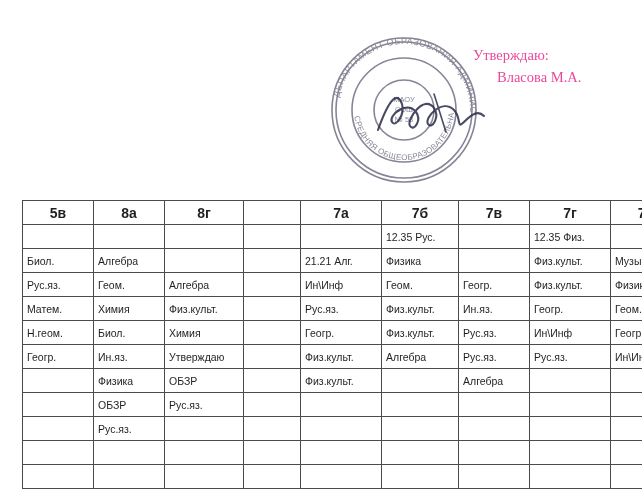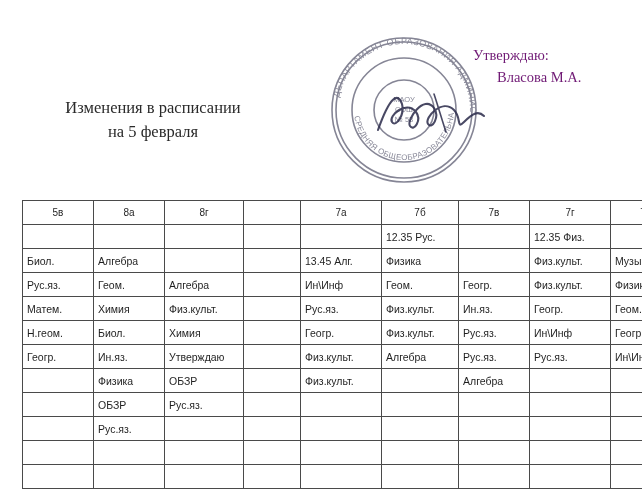--- a/index.html
+++ b/index.html
@@ -39,21 +39,21 @@
     color: #2a2a2a;
   }
   .title-line { display: block; white-space: nowrap; }
 
   .approve-block {
     position: absolute;
     left: 385px;
     top: 44px;
     font-size: 14.5px;
     line-height: 1.55;
-    color: #701a75;
+    color: #ec4899;
   }
   .approve-line1 { margin-left: 88px; }
   .approve-line2 { white-space: nowrap; }
   .approve-line3 { margin-left: 112px; white-space: nowrap; }
 
   
   .stamp {
     position: absolute;
     left: 322px;
     top: 28px;
@@ -90,22 +90,22 @@
   table.sched td {
     border: 1px solid #4a4a4a;
     height: 23px;
     padding: 0 4px;
     vertical-align: middle;
     white-space: nowrap;
     overflow: hidden;
   }
   table.sched td.head {
     text-align: center;
-    font-weight: normal;
-    font-size: 10px;
+    font-weight: bold;
+    font-size: 14px;
   }
   table.sched td.gap {
     border-left: 1px solid #4a4a4a;
     border-right: 1px solid #4a4a4a;
   }
   table.sched tr.head-row td.gap { border: 1px solid #4a4a4a; }
   .c0 { width: 62px; }
   .c1 { width: 62px; }
   .c2 { width: 70px; margin-left: 6px; }
   .c3 { width: 48px; }
@@ -115,24 +115,20 @@
   .c7 { width: 72px; margin-top: 48px; }
   .c8 { width: 62px; }
 </style>
 </head>
 <body>
 
 <div class="page">
 
   <div class="header">
 
-    <div class="title-block">
-      <span class="title-line">Изменения в расписании</span>
-      <span class="title-line">на 5 февраля</span>
-    </div>
 
     <div class="stamp">
       <svg width="164" height="164" viewBox="0 0 164 164" aria-hidden="true">
         <defs>
           <path id="arcOuter" d="M 82,82 m -66,0 a 66,66 0 1,1 132,0" fill="none"></path>
           <path id="arcInner" d="M 82,82 m -50,0 a 50,50 0 1,0 100,0" fill="none"></path>
         </defs>
         <g stroke="#3b3b55" fill="none" stroke-width="1.6">
           <circle cx="82" cy="82" r="72"></circle>
           <circle cx="82" cy="82" r="68"></circle>
@@ -189,21 +185,21 @@
             <td class="c5">12.35 Рус.</td>
             <td class="c6"></td>
             <td class="c7">12.35 Физ.</td>
             <td class="c8"></td>
           </tr>
           <tr>
             <td class="c0">Биол.</td>
             <td class="c1">Алгебра</td>
             <td class="c2"></td>
             <td class="c3 gap"></td>
-            <td class="c4">13.45 Алг.</td>
+            <td class="c4">21.21 Алг.</td>
             <td class="c5">Физика</td>
             <td class="c6"></td>
             <td class="c7">Физ.культ.</td>
             <td class="c8">Музыка</td>
           </tr>
           <tr>
             <td class="c0">Рус.яз.</td>
             <td class="c1">Геом.</td>
             <td class="c2">Алгебра</td>
             <td class="c3 gap"></td>

